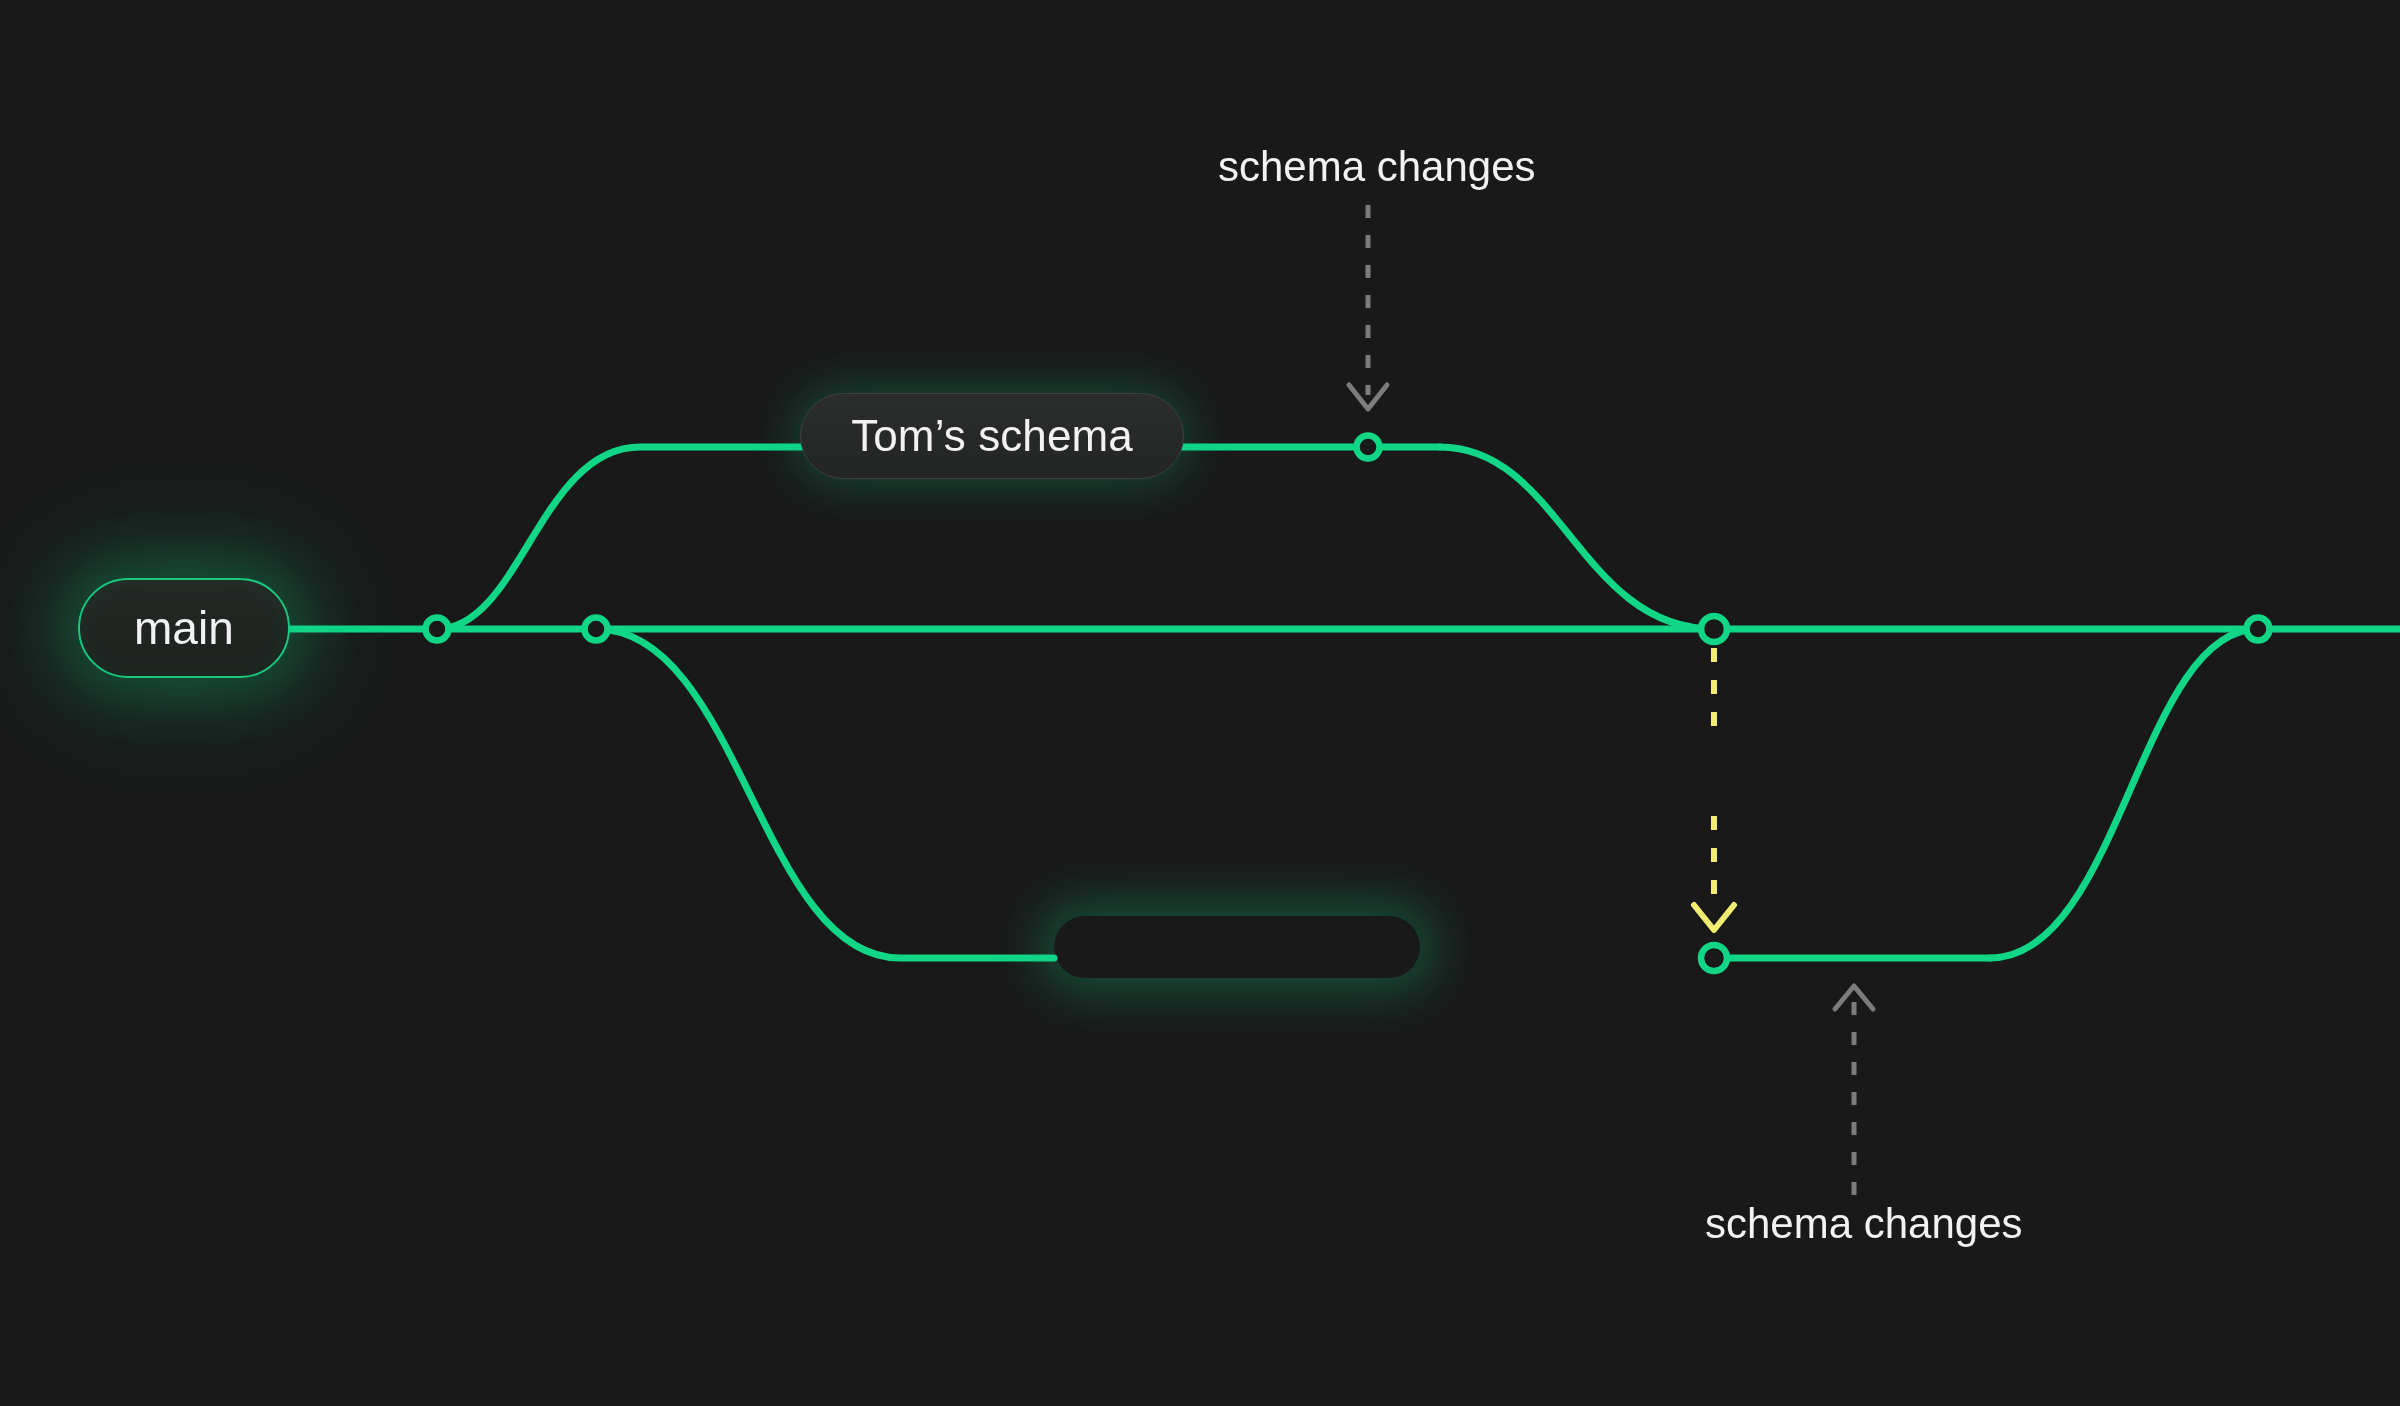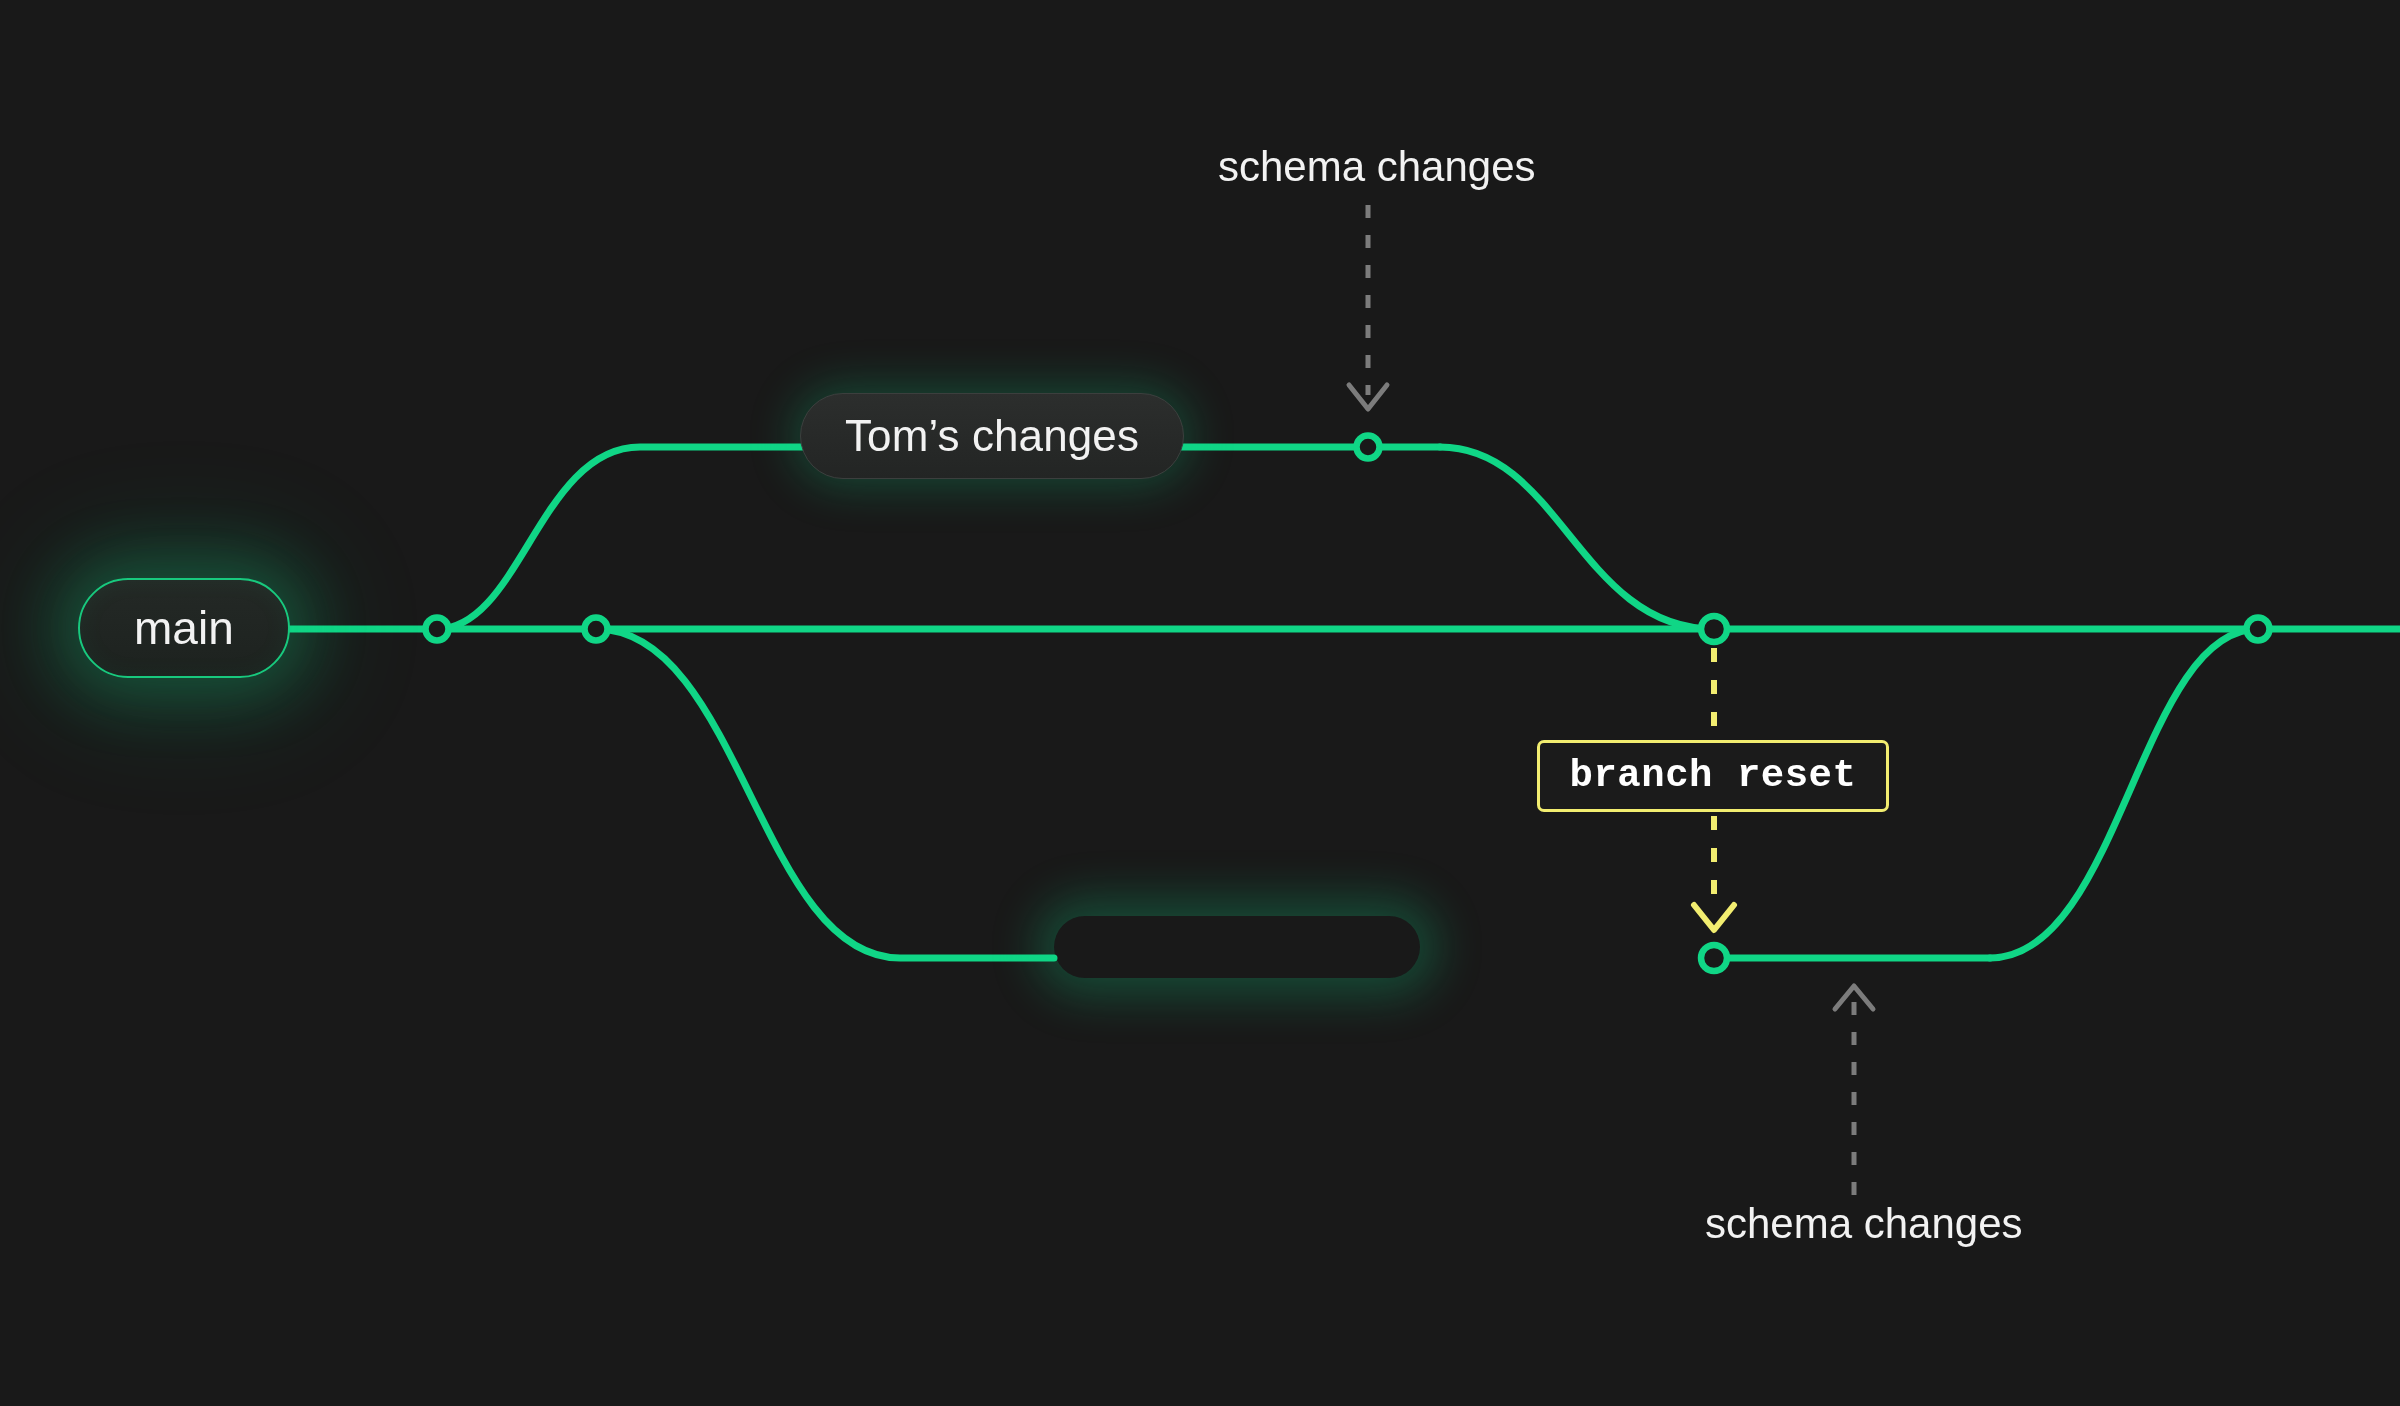--- a/index.html
+++ b/index.html
@@ -120,21 +120,21 @@
   </svg>
 
   <div class="pill-halo halo-tom"></div>
   <div class="pill-halo halo-jerry"></div>
 
   <div class="pill pill-main">
     <span>main</span>
   </div>
 
   <div class="pill pill-branch pill-tom">
-    <span>Tom’s changes</span>
+    <span>Tom’s schema</span>
   </div>
 
 
   <svg class="layer" viewBox="0 0 2400 1406" xmlns="http://www.w3.org/2000/svg">
 
     <g stroke="#7c7c7c" fill="none" stroke-width="5" stroke-linecap="butt">
       <path d="M 1368 205 L 1368 395" stroke-dasharray="13 17"></path>
       <path d="M 1349 385 L 1368 409 L 1387 385" stroke-linecap="round" stroke-linejoin="round"></path>
     </g>
 
@@ -143,21 +143,18 @@
       <path d="M 1835 1009 L 1854 986 L 1873 1009" stroke-linecap="round" stroke-linejoin="round"></path>
     </g>
 
     <g stroke="#f2ed70" fill="none" stroke-width="6" stroke-linecap="butt">
       <path d="M 1714 648 L 1714 738" stroke-dasharray="14 18"></path>
       <path d="M 1714 816 L 1714 912" stroke-dasharray="14 18"></path>
       <path d="M 1694 905 L 1714 930 L 1734 905" stroke-linecap="round" stroke-linejoin="round"></path>
     </g>
   </svg>
 
-  <div class="reset-box">
-    <span>branch reset</span>
-  </div>
 
   <div class="annot annot-top">schema changes</div>
 
   <div class="annot annot-bottom">schema changes</div>
 
 </div>
 
 </body></html>

